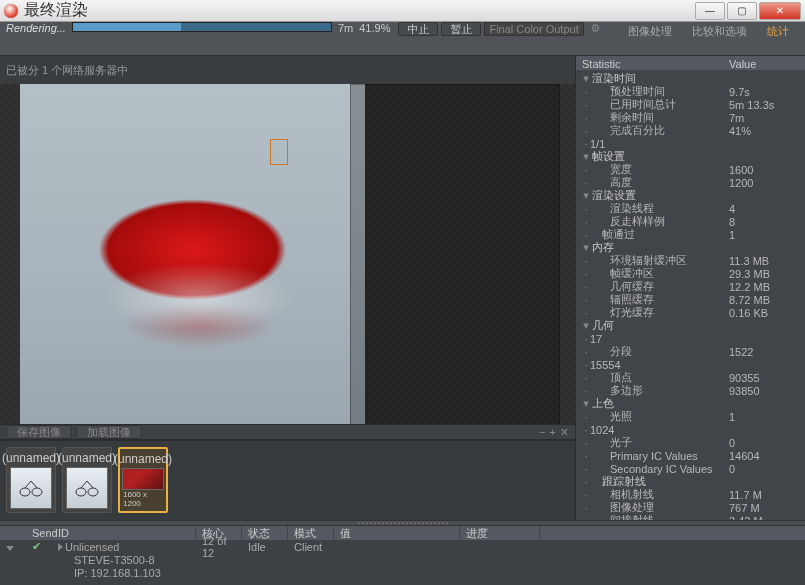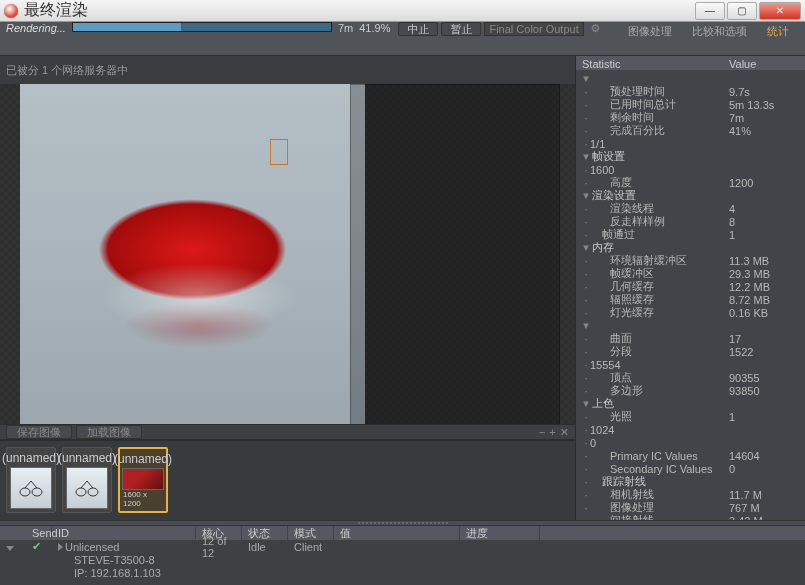--- a/index.html
+++ b/index.html
@@ -160,20 +160,21 @@
   </div>
 
   <div class="stats">
     <div class="statshdr">
       <div class="c1">Statistic</div>
       <div class="c2">Value</div>
     </div>
     <div class="statsbody" id="statsbody">
         <div class="strow ">
           <div class="ind">▾</div>
+          <div class="k hdr">渲染时间</div>
           <div class="v"></div>
         </div>
         <div class="strow l2">
           <div class="ind">·</div>
           <div class="k">预处理时间</div>
           <div class="v">9.7s</div>
         </div>
         <div class="strow l2">
           <div class="ind">·</div>
           <div class="k">已用时间总计</div>
@@ -193,20 +194,21 @@
           <div class="ind">·</div>
           <div class="v">1/1</div>
         </div>
         <div class="strow ">
           <div class="ind">▾</div>
           <div class="k hdr">帧设置</div>
           <div class="v"></div>
         </div>
         <div class="strow l2">
           <div class="ind">·</div>
+          <div class="k">宽度</div>
           <div class="v">1600</div>
         </div>
         <div class="strow l2">
           <div class="ind">·</div>
           <div class="k">高度</div>
           <div class="v">1200</div>
         </div>
         <div class="strow ">
           <div class="ind">▾</div>
           <div class="k hdr">渲染设置</div>
@@ -252,25 +254,25 @@
           <div class="k">辐照缓存</div>
           <div class="v">8.72 MB</div>
         </div>
         <div class="strow l2">
           <div class="ind">·</div>
           <div class="k">灯光缓存</div>
           <div class="v">0.16 KB</div>
         </div>
         <div class="strow ">
           <div class="ind">▾</div>
-          <div class="v"></div>
-        </div>
-        <div class="strow l2">
-          <div class="ind">·</div>
-          <div class="k">曲面</div>
+          <div class="k hdr">几何</div>
+          <div class="v"></div>
+        </div>
+        <div class="strow l2">
+          <div class="ind">·</div>
           <div class="v">17</div>
         </div>
         <div class="strow l2">
           <div class="ind">·</div>
           <div class="k">分段</div>
           <div class="v">1522</div>
         </div>
         <div class="strow l2">
           <div class="ind">·</div>
           <div class="v">15554</div>
@@ -294,20 +296,21 @@
           <div class="ind">·</div>
           <div class="k">光照</div>
           <div class="v">1</div>
         </div>
         <div class="strow l2">
           <div class="ind">·</div>
           <div class="v">1024</div>
         </div>
         <div class="strow l2">
           <div class="ind">·</div>
+          <div class="k">光子</div>
           <div class="v">0</div>
         </div>
         <div class="strow l2">
           <div class="ind">·</div>
           <div class="k">Primary IC Values</div>
           <div class="v">14604</div>
         </div>
         <div class="strow l2">
           <div class="ind">·</div>
           <div class="k">Secondary IC Values</div>

